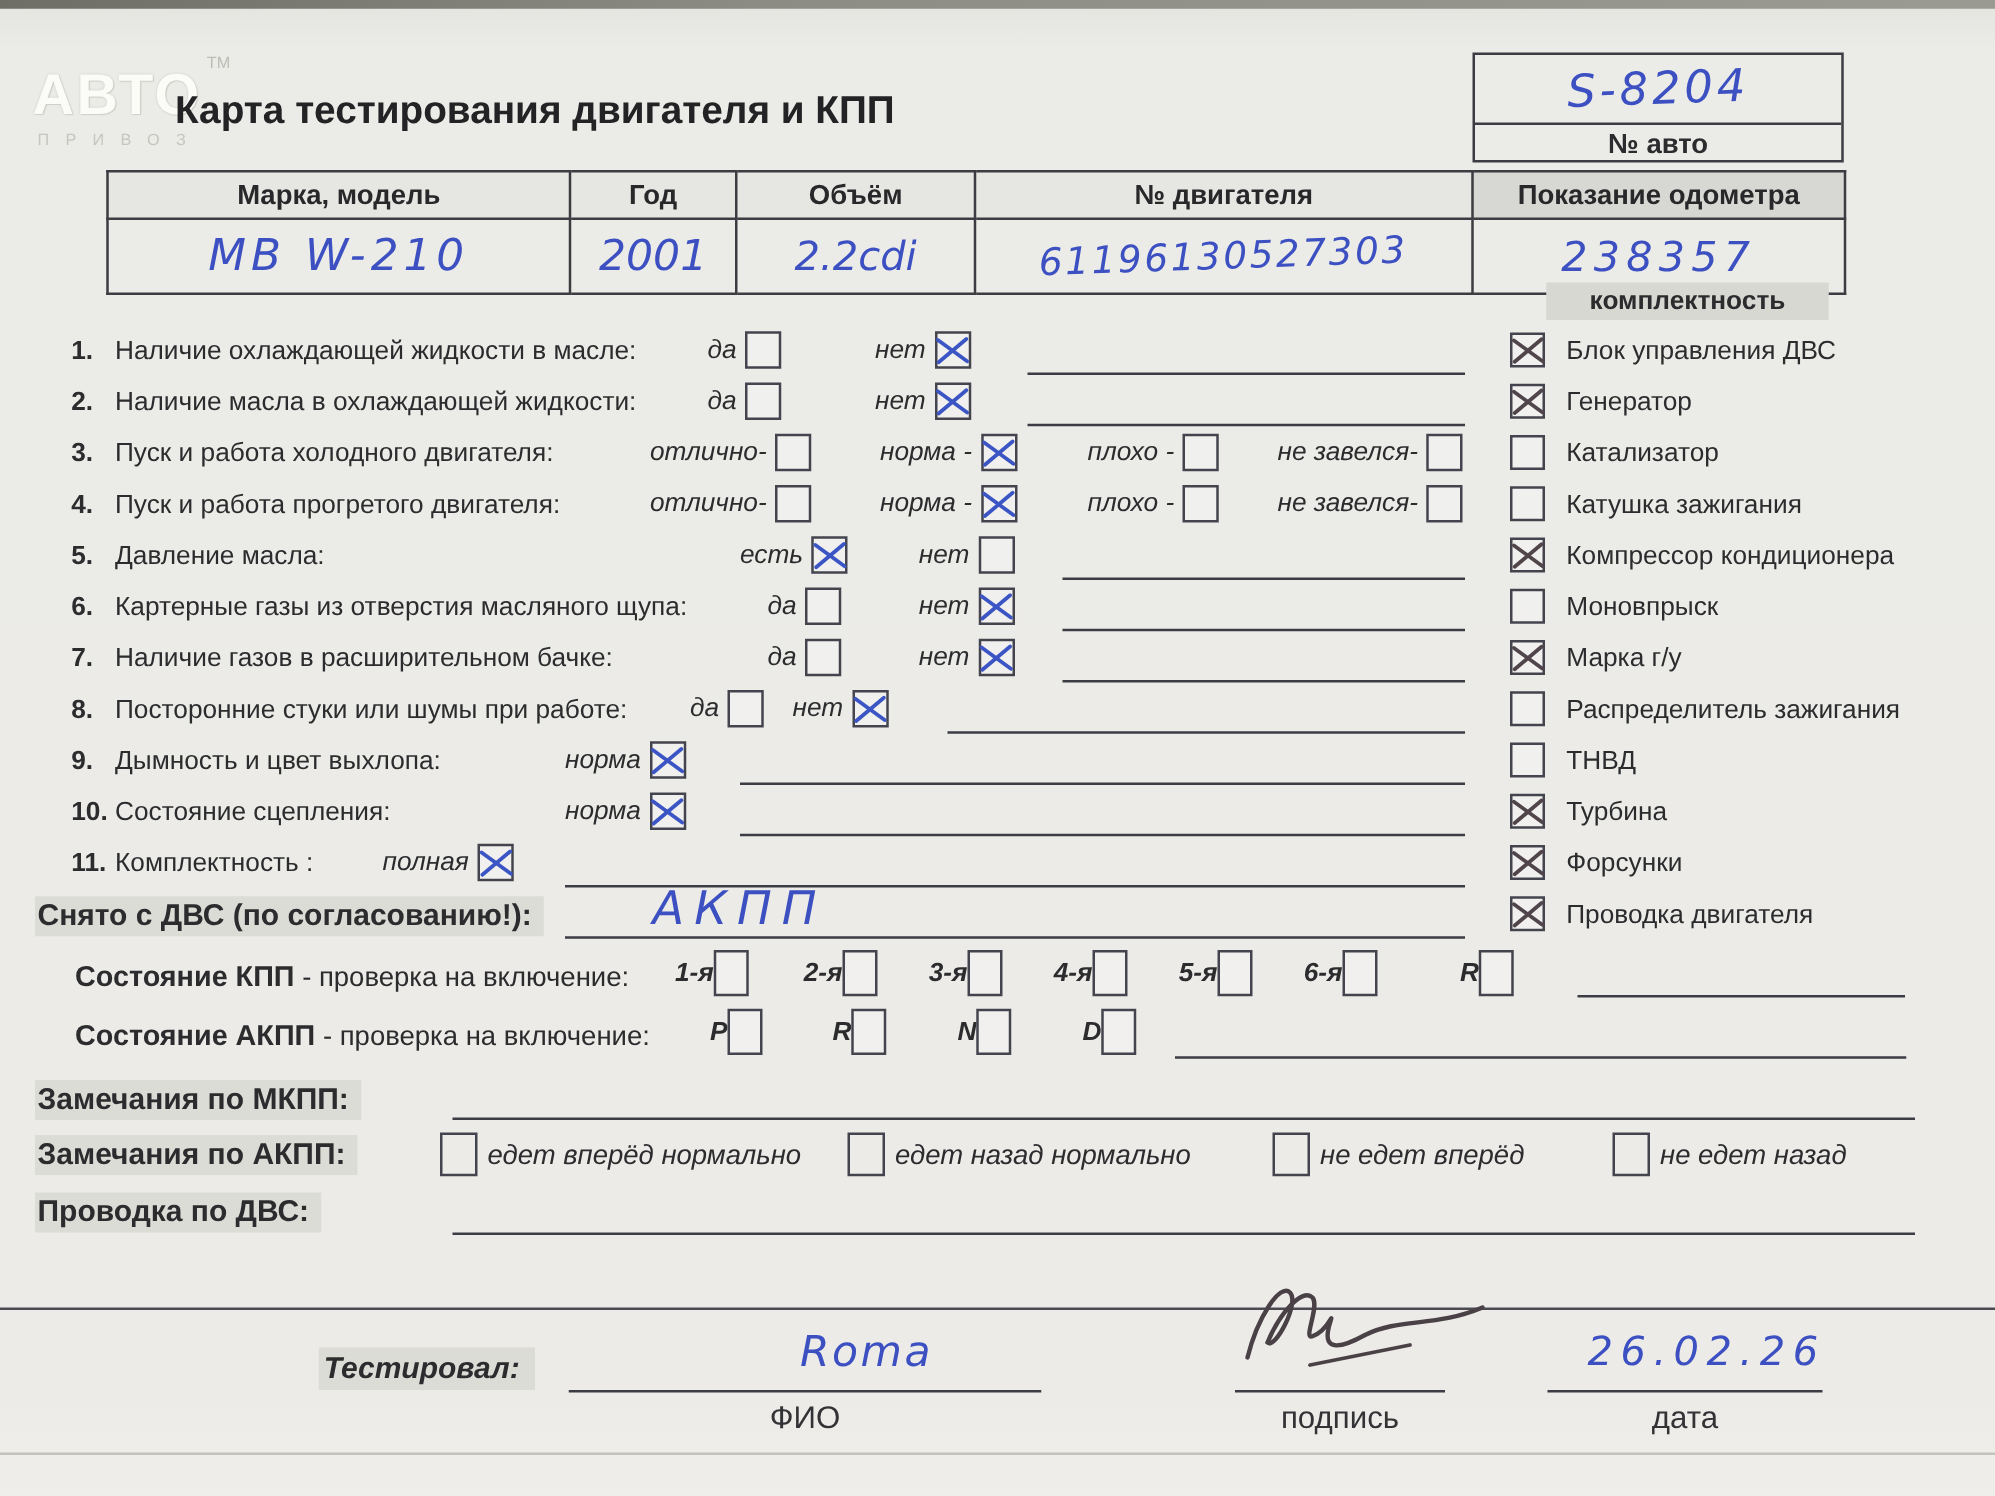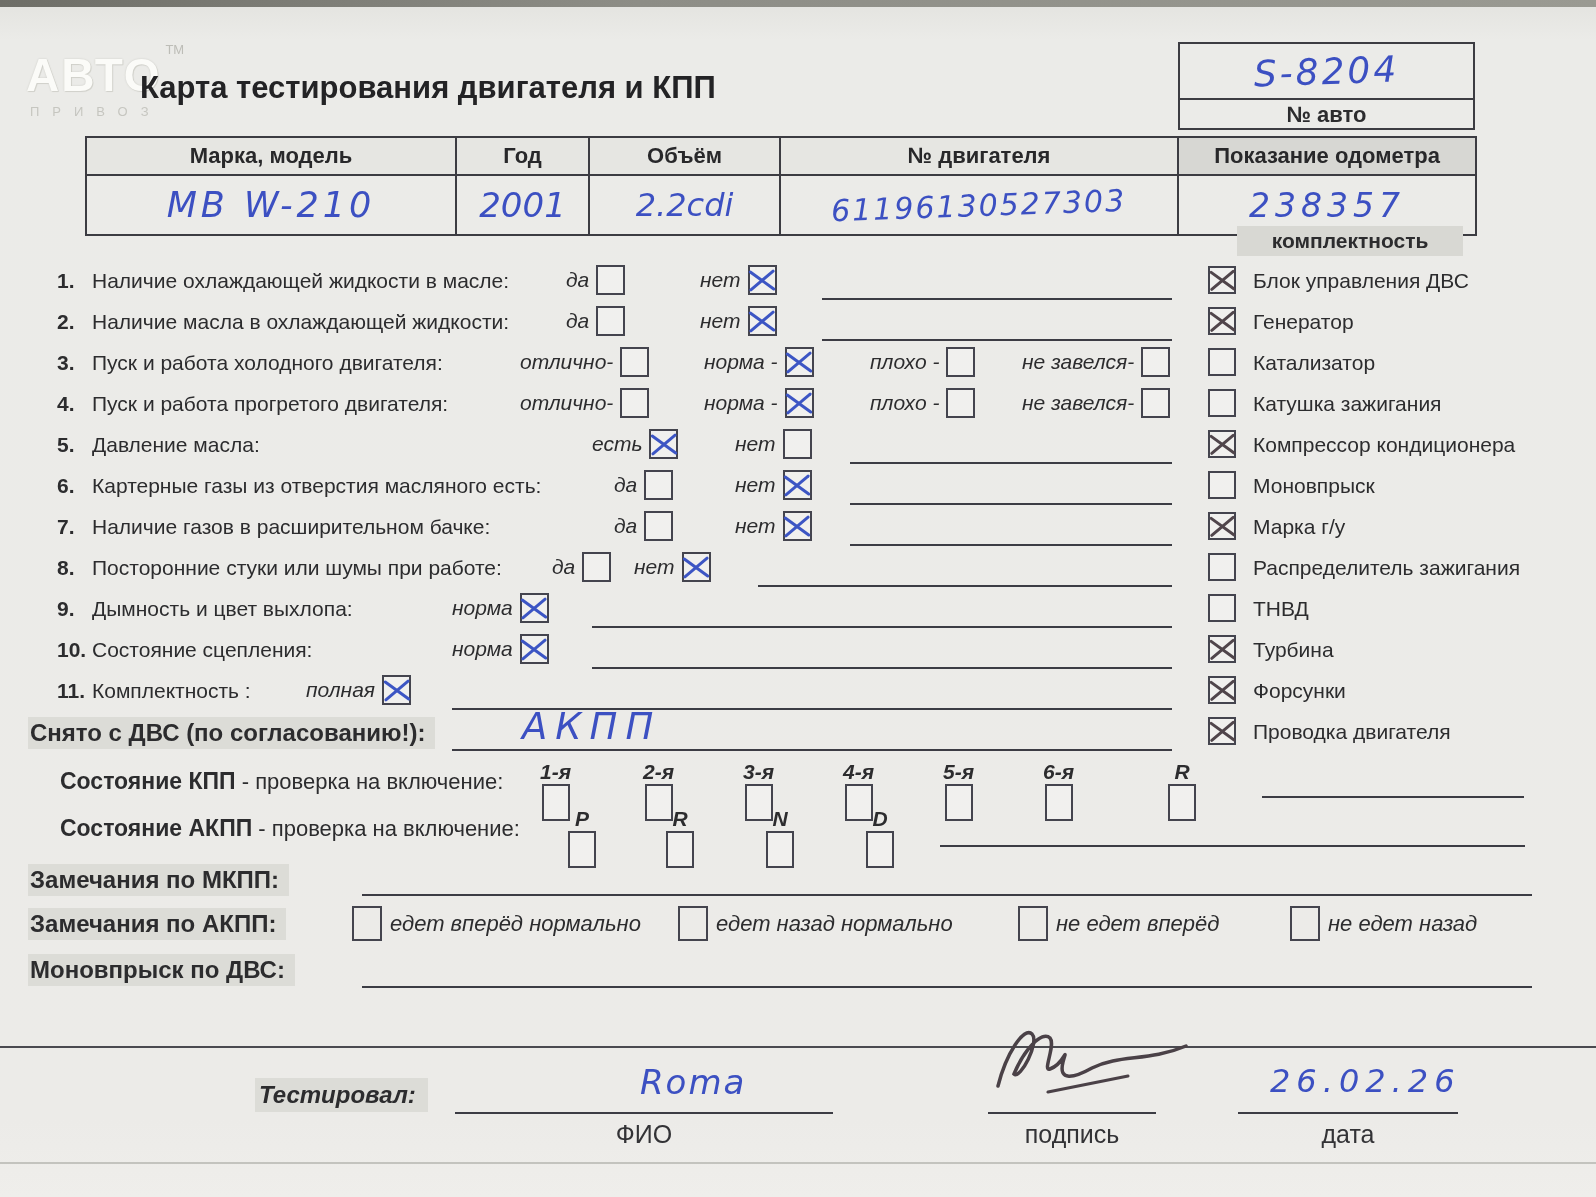--- a/index.html
+++ b/index.html
@@ -66,21 +66,21 @@
     font-size:21px;font-weight:bold;background:#d8d8d3;padding:3px 0;}
   .equipment{position:absolute;left:1195px;top:262px;width:395px;}
   .eq-row{position:relative;height:41px;}
   .eq-row .box{position:absolute;left:13px;top:4px;width:28px;height:28px;}
   .eq-label{position:absolute;left:58px;top:7px;font-size:21px;white-space:nowrap;}
 
   
   .gear-row{position:absolute;left:0;width:1596px;height:48px;}
   .gear-label{position:absolute;left:60px;top:10px;font-size:22px;}
   .gear-label b{font-size:23px;}
-  .gear{position:absolute;top:2px;display:flex;align-items:center;gap:0;flex-direction:column;}
+  .gear{position:absolute;top:2px;display:flex;align-items:center;gap:0;}
   .gear .g-cap{font-size:21px;font-style:italic;font-weight:bold;white-space:nowrap;}
   .gear .g-cap.plain{font-style:italic;font-weight:bold;}
   .gbox{width:28px;height:37px;border:2px solid #44444e;box-sizing:border-box;
     background:rgba(255,255,255,0.25);}
   .gear-line{position:absolute;height:2px;background:#3c3c44;}
 
   
   .remark-row{position:absolute;left:0;width:1596px;height:46px;}
   .remark-label{position:absolute;left:28px;top:6px;font-size:24px;font-weight:bold;
     background:#dcdcd7;padding:2px 10px 2px 2px;}
@@ -227,21 +227,21 @@
         </span>
       <span class="opt" style="left:735px">
           <span class="opt-label">нет</span>
           <span class="box x-blue"></span>
         </span>
       <span class="ans-line" style="left:850px;width:322px"></span>
     </div>
 
     <div class="c-row">
       <span class="num">6.</span>
-      <span class="q">Картерные газы из отверстия масляного есть:</span>
+      <span class="q">Картерные газы из отверстия масляного щупа:</span>
       <span class="opt" style="left:614px">
           <span class="opt-label">да</span>
           <span class="box x-blue"></span>
         </span>
       <span class="opt" style="left:735px">
           <span class="opt-label">нет</span>
           <span class="box x-blue checked"></span>
         </span>
       <span class="ans-line" style="left:850px;width:322px"></span>
     </div>
@@ -435,21 +435,21 @@
         <span class="rbox"></span>
         <span class="r-cap">не едет вперёд</span>
       </span>
     <span class="r-opt" style="left:1290px">
         <span class="rbox"></span>
         <span class="r-cap">не едет назад</span>
       </span>
   </div>
 
   <div class="remark-row" style="top:948px">
-    <span class="remark-label">Моновпрыск по ДВС:</span>
+    <span class="remark-label">Проводка по ДВС:</span>
     <span class="r-line" style="left:362px;top:38px;width:1170px"></span>
   </div>
 
   <div class="rule-main"></div>
   <span class="tested-label">Тестировал:</span>
 
   <span class="f-name hw">Roma</span>
   <span class="f-line" style="left:455px;width:378px"></span>
   <span class="f-cap" style="left:455px;width:378px">ФИО</span>
 

